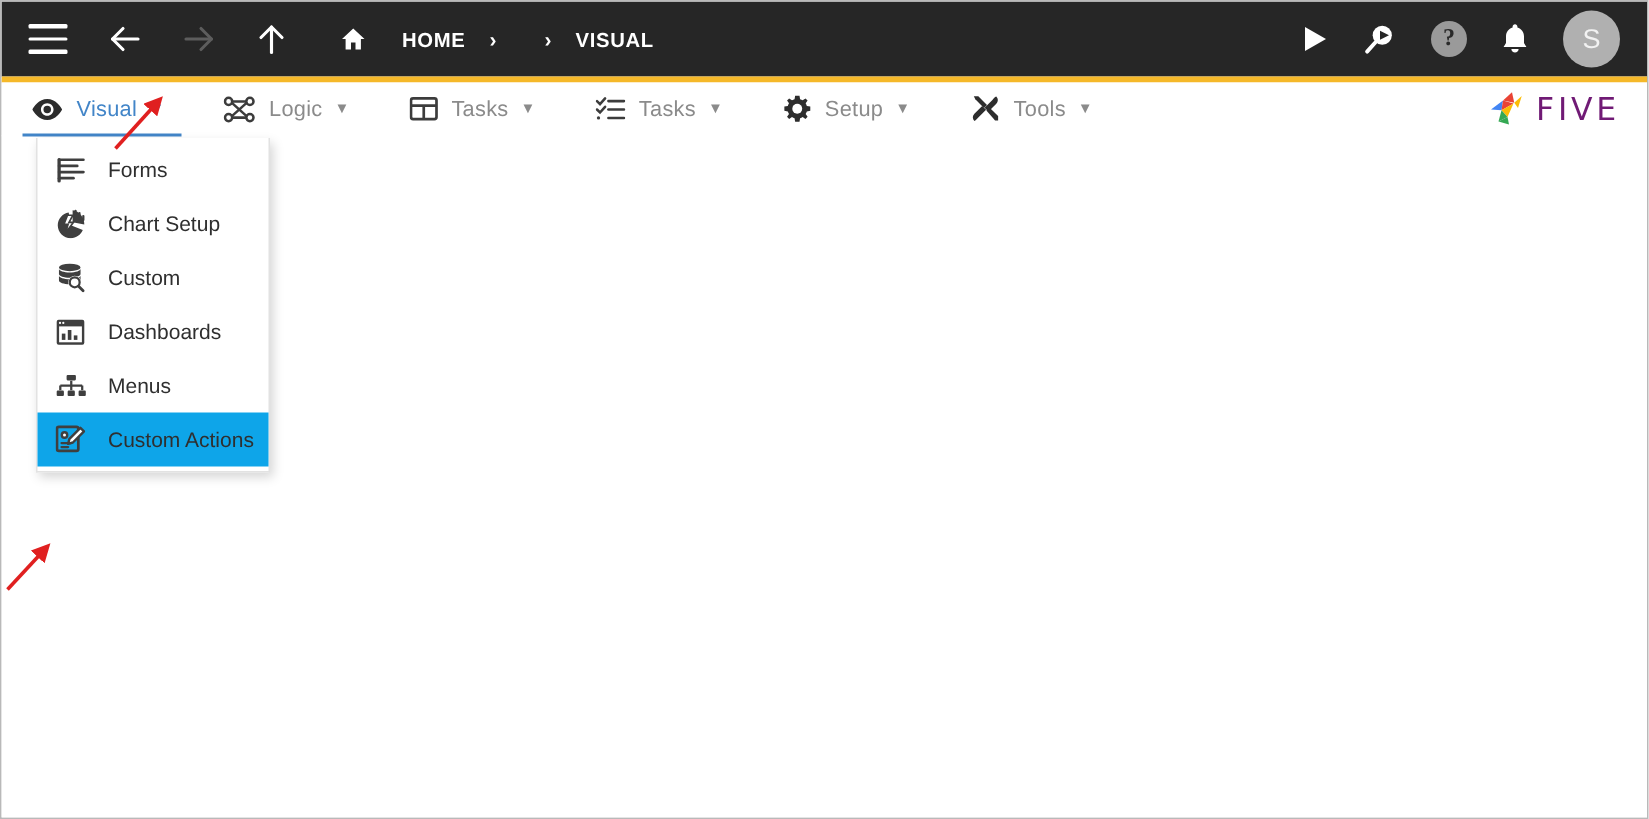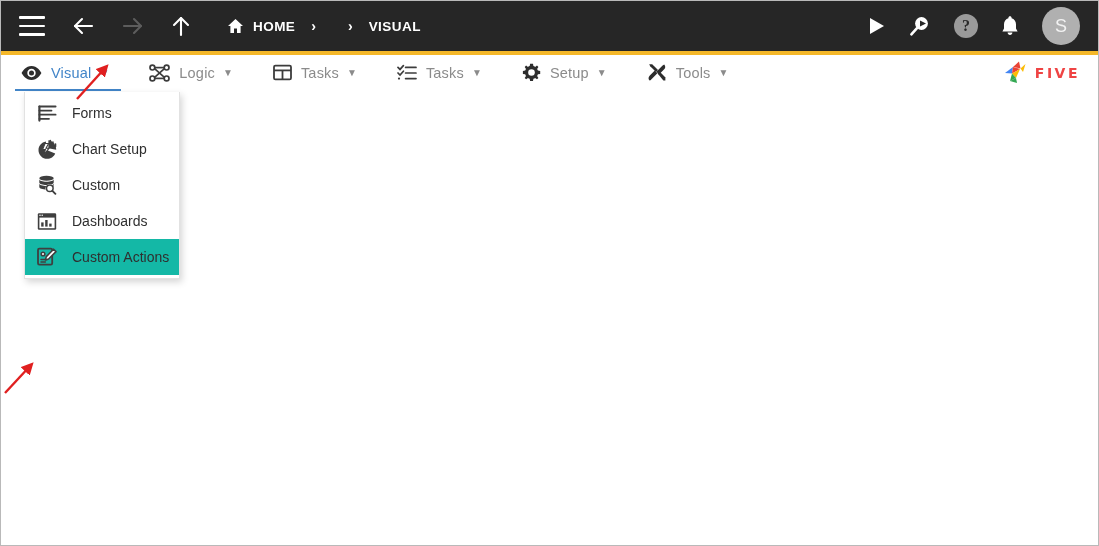--- a/index.html
+++ b/index.html
@@ -73,20 +73,21 @@
     margin-left: 10px;
     white-space: nowrap;
   }
   .crumb {
     display: flex;
     align-items: center;
     color: #ffffff;
     font-size: 13.5px;
     font-weight: bold;
     letter-spacing: 0.45px;
+    gap: 15px;
   }
   .crumb-home-icon { margin-right: 9px; display: flex; align-items: center; }
   .crumb-sep {
     color: #ffffff;
     font-size: 14px;
     font-weight: bold;
     margin: 0 16px;
     display: flex;
     align-items: center;
   }
@@ -165,25 +166,25 @@
   }
   .five-logo {
     position: absolute;
     right: 18px;
     top: 4px;
     display: flex;
     align-items: center;
     gap: 4px;
   }
   .five-word {
-    font-size: 14px;
+    font-size: 21px;
     letter-spacing: 2.5px;
-    color: #ef4444;
+    color: #701a75;
     font-family: "DejaVu Sans", sans-serif;
-    font-weight: 700;
+    font-weight: 400;
   }
 
   
   .dropdown {
     position: absolute;
     left: 23px;
     top: 91px;
     width: 154px;
     background: #ffffff;
     border: 1px solid #e2e2e2;
@@ -194,21 +195,21 @@
   }
   .dd-item {
     display: flex;
     align-items: center;
     height: 36px;
     padding-left: 9px;
     cursor: pointer;
     font-size: 14px;
     color: #2f2f2f;
   }
-  .dd-item.hover { background: #14b8a6; }
+  .dd-item.hover { background: #0ea5e9; }
   .dd-ic {
     width: 26px;
     height: 24px;
     display: flex;
     align-items: center;
     justify-content: center;
     margin-right: 12px;
     color: #3f3f3f;
     flex: 0 0 auto;
   }
@@ -473,20 +474,36 @@
           <rect x="4.2" y="10.4" width="2.4" height="4.2" fill="#3f3f3f"></rect>
           <rect x="8.2" y="8.0" width="2.4" height="6.6" fill="#3f3f3f"></rect>
           <rect x="12.2" y="11.6" width="2.4" height="3.0" fill="#3f3f3f"></rect>
           <circle cx="3.0" cy="3.3" r="0.75" fill="#ffffff"></circle>
           <circle cx="5.2" cy="3.3" r="0.75" fill="#ffffff"></circle>
         </svg>
       </span>
       <span class="dd-label">Dashboards</span>
     </div>
 
+    <div class="dd-item">
+      <span class="dd-ic">
+        <svg width="21" height="17" viewBox="0 0 21 17" fill="#3f3f3f">
+          <rect x="7.4" y="1.0" width="6.2" height="3.6" rx="0.7"></rect>
+          <line x1="10.5" y1="4.8" x2="10.5" y2="8.0" stroke="#3f3f3f" stroke-width="1.5"></line>
+          <line x1="3.2" y1="8.0" x2="17.8" y2="8.0" stroke="#3f3f3f" stroke-width="1.5"></line>
+          <line x1="3.2" y1="8.0" x2="3.2" y2="11.2" stroke="#3f3f3f" stroke-width="1.5"></line>
+          <line x1="10.5" y1="8.0" x2="10.5" y2="11.2" stroke="#3f3f3f" stroke-width="1.5"></line>
+          <line x1="17.8" y1="8.0" x2="17.8" y2="11.2" stroke="#3f3f3f" stroke-width="1.5"></line>
+          <rect x="0.8" y="11.4" width="4.8" height="3.6" rx="0.7"></rect>
+          <rect x="8.1" y="11.4" width="4.8" height="3.6" rx="0.7"></rect>
+          <rect x="15.4" y="11.4" width="4.8" height="3.6" rx="0.7"></rect>
+        </svg>
+      </span>
+      <span class="dd-label">Menus</span>
+    </div>
 
 
     <div class="dd-item hover">
       <span class="dd-ic">
         <svg width="20" height="20" viewBox="0 0 20 20" fill="none">
           <rect x="1.0" y="1.6" width="14.2" height="16.0" rx="1.3" fill="none" stroke="#3f3f3f" stroke-width="1.8"></rect>
           <circle cx="6.0" cy="7.0" r="2.6" fill="#3f3f3f"></circle>
           <circle cx="6.0" cy="7.0" r="1.0" fill="#ffffff"></circle>
           <line x1="4.0" y1="12.4" x2="10.0" y2="12.4" stroke="#3f3f3f" stroke-width="1.5" stroke-linecap="round"></line>
           <line x1="4.0" y1="15.0" x2="8.4" y2="15.0" stroke="#3f3f3f" stroke-width="1.5" stroke-linecap="round"></line>

